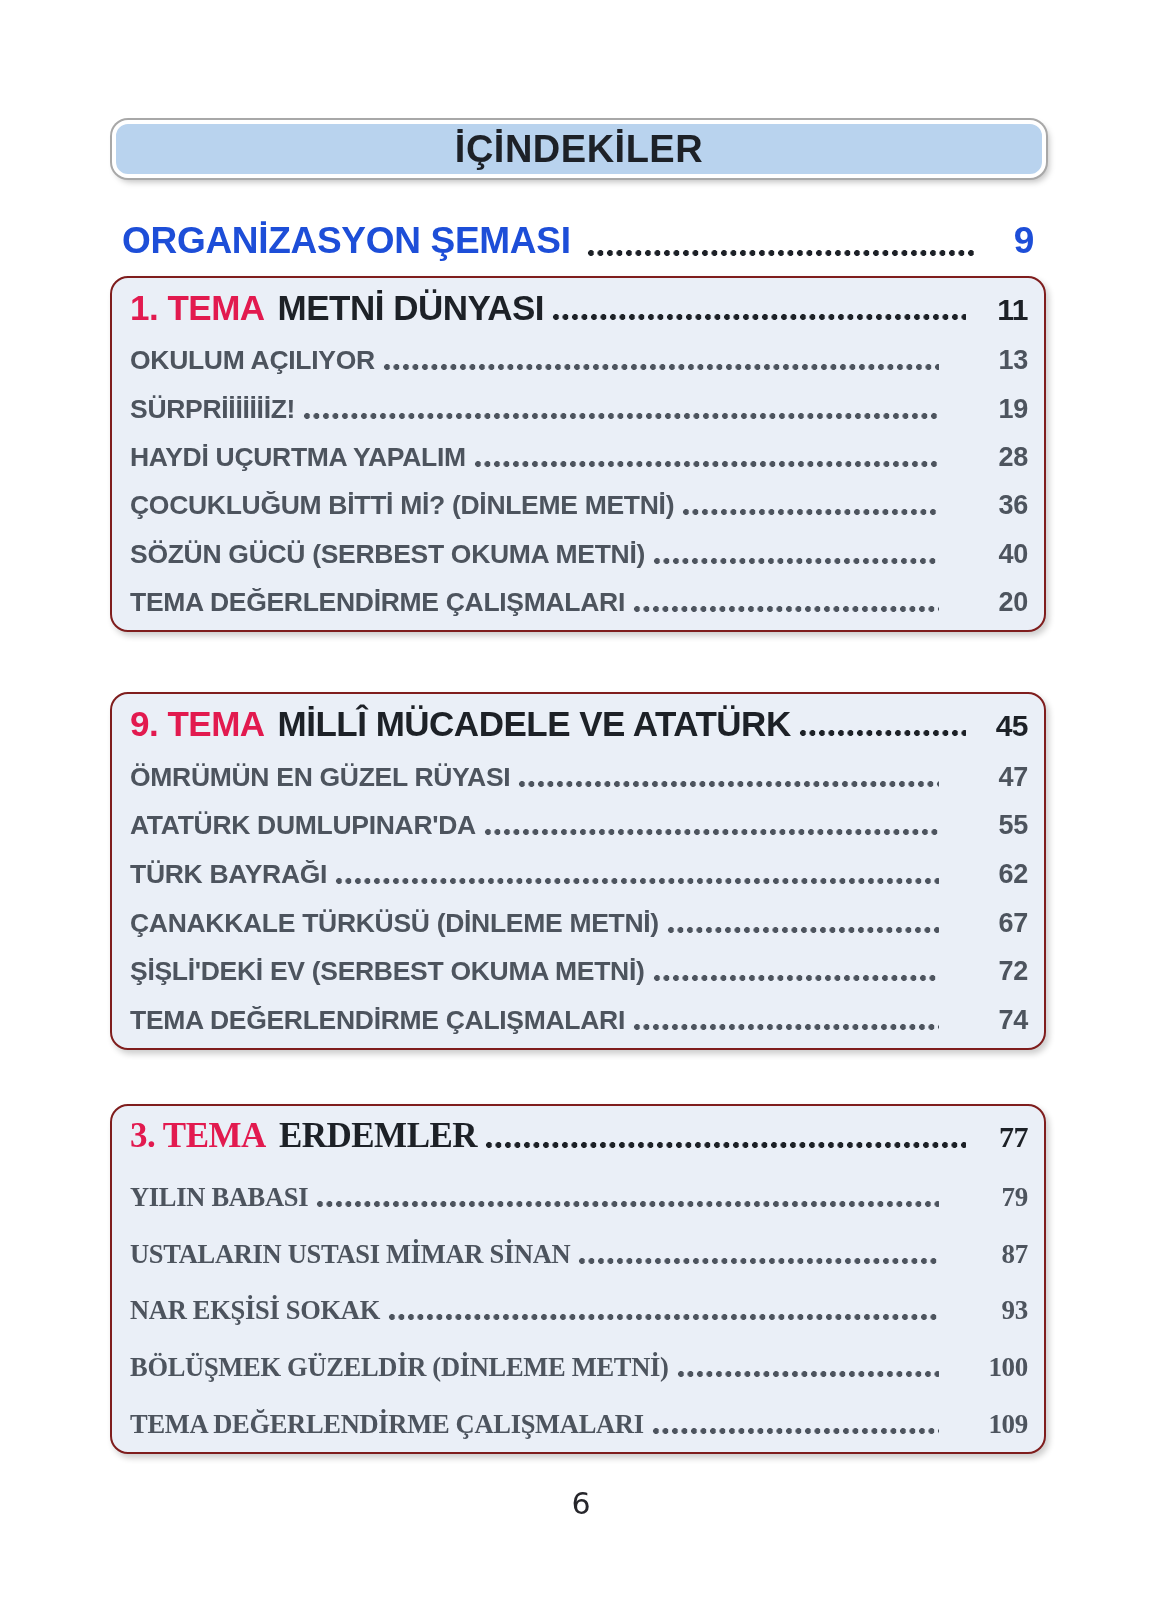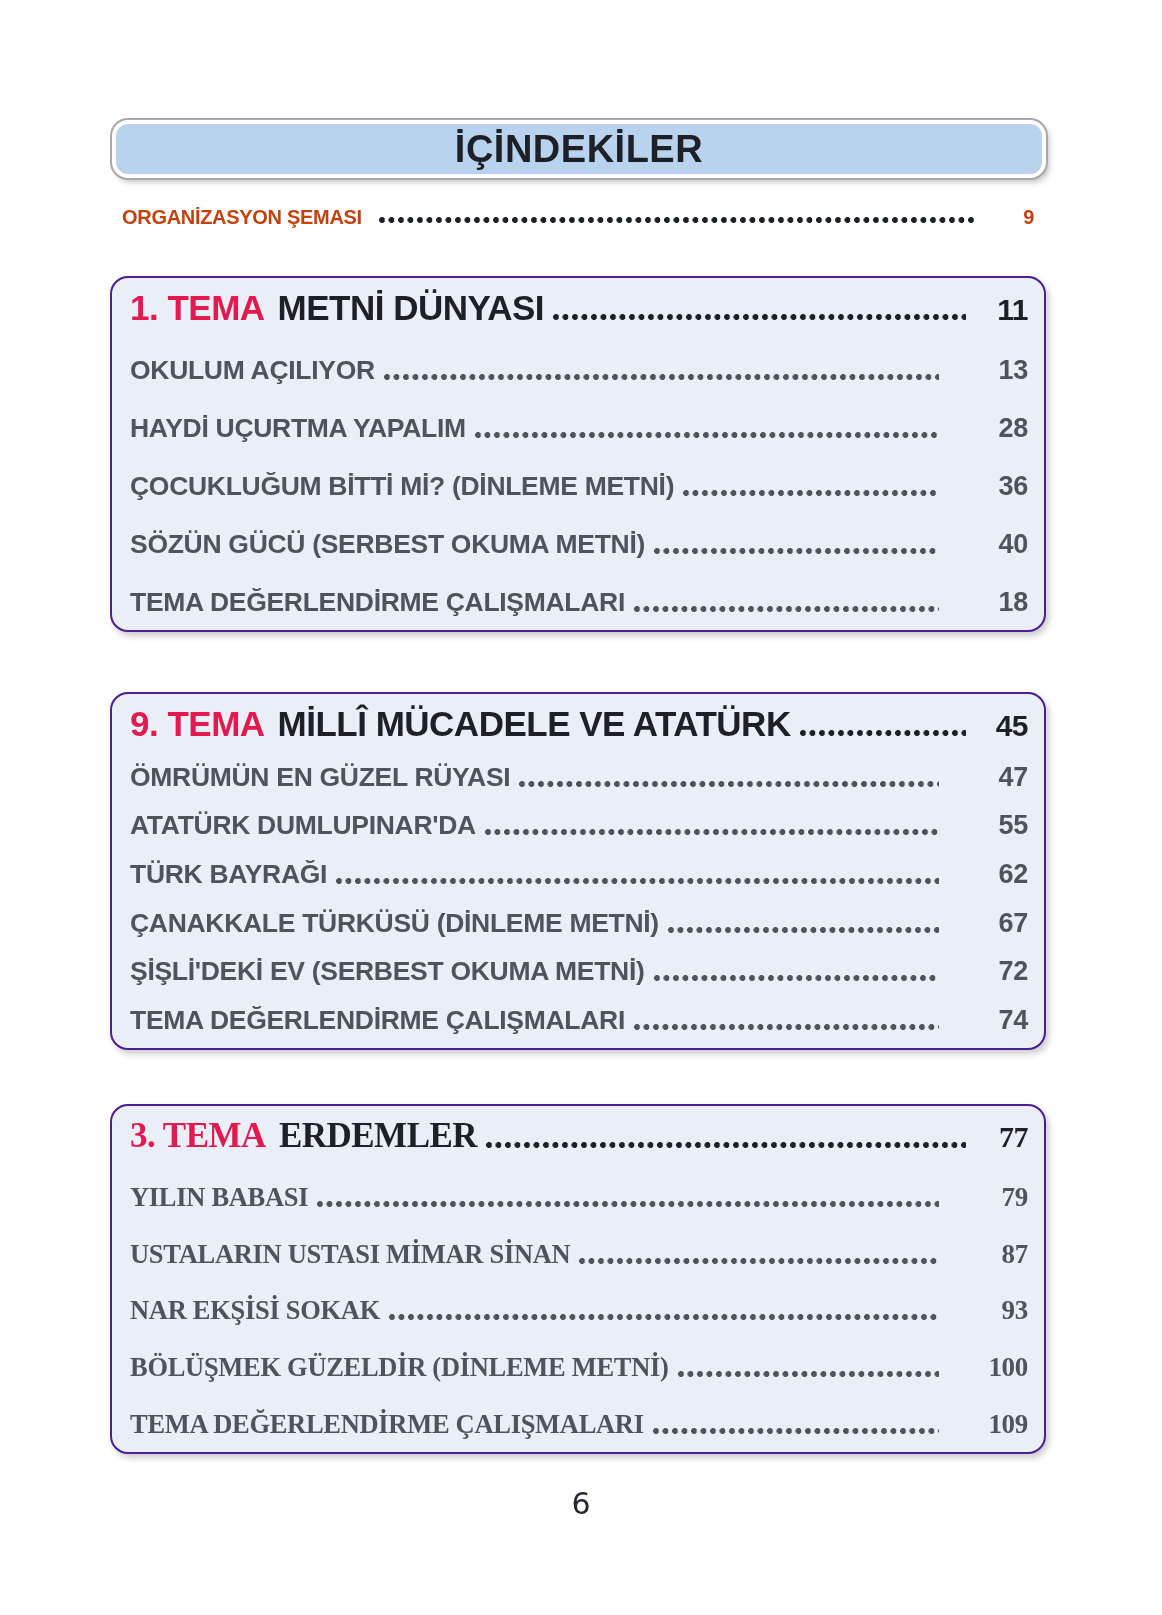--- a/index.html
+++ b/index.html
@@ -56,36 +56,36 @@
   }
   .pagenum {
     text-align: right;
     min-width: 48px;
   }
 
   
   .front-row {
     position: absolute;
     left: 122px;
-    top: 206px;
+    top: 220px;
     width: 912px;
-    font-size: 20px;
-    color: #c2410c;
+    font-size: 37px;
+    color: #1d4ed8;
   }
   .front-row .leader { color: #1d2127; margin-left: 16px; }
   .front-row .pagenum { min-width: 50px; }
 
   
   .theme-box {
     position: absolute;
     left: 110px;
     width: 936px;
     box-sizing: border-box;
     background: #eaeff7;
-    border: 2px solid #4c1d95;
+    border: 2px solid #7f1d1d;
     border-radius: 18px;
     box-shadow: 3px 4px 6px rgba(0,0,0,0.20);
     padding: 10px 16px 12px 18px;
     display: flex;
     flex-direction: column;
     justify-content: space-between;
   }
   #theme-box-1 { top: 276px;  height: 356px; }
   #theme-box-2 { top: 692px;  height: 358px; }
   #theme-box-3 { top: 1104px; height: 350px; font-family: Liberation Serif, serif; }
@@ -132,38 +132,43 @@
       <span class="theme-title">METNİ DÜNYASI</span>
       <span class="leader"></span>
       <span class="pagenum">11</span>
     </div>
     <div class="row item-row">
       <span>OKULUM AÇILIYOR</span>
       <span class="leader"></span>
       <span class="pagenum">13</span>
     </div>
     <div class="row item-row">
+      <span>SÜRPRİİİİİİİZ!</span>
+      <span class="leader"></span>
+      <span class="pagenum">19</span>
+    </div>
+    <div class="row item-row">
       <span>HAYDİ UÇURTMA YAPALIM</span>
       <span class="leader"></span>
       <span class="pagenum">28</span>
     </div>
     <div class="row item-row">
       <span>ÇOCUKLUĞUM BİTTİ Mİ? (DİNLEME METNİ)</span>
       <span class="leader"></span>
       <span class="pagenum">36</span>
     </div>
     <div class="row item-row">
       <span>SÖZÜN GÜCÜ (SERBEST OKUMA METNİ)</span>
       <span class="leader"></span>
       <span class="pagenum">40</span>
     </div>
     <div class="row item-row">
       <span>TEMA DEĞERLENDİRME ÇALIŞMALARI</span>
       <span class="leader"></span>
-      <span class="pagenum">18</span>
+      <span class="pagenum">20</span>
     </div>
   </div>
 
   <div class="theme-box" id="theme-box-2">
     <div class="row heading-row">
       <span class="theme-number">9. TEMA</span>
       <span class="theme-title">MİLLÎ MÜCADELE VE ATATÜRK</span>
       <span class="leader"></span>
       <span class="pagenum">45</span>
     </div>

